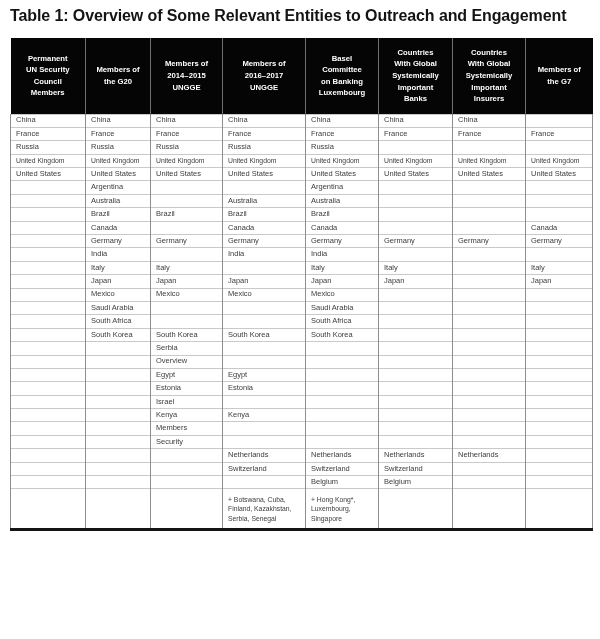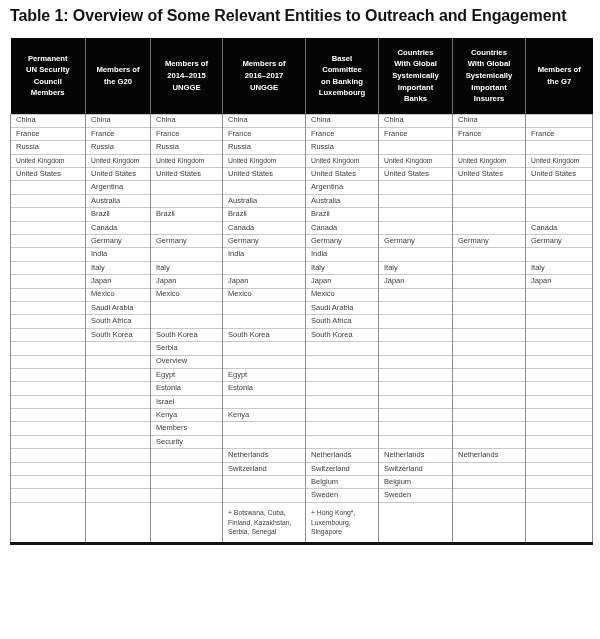--- a/index.html
+++ b/index.html
@@ -364,30 +364,20 @@
       <tr>
         <td></td>
         <td></td>
         <td></td>
         <td></td>
         <td>Belgium</td>
         <td>Belgium</td>
         <td></td>
         <td></td>
       </tr>
-      <tr>
-        <td></td>
-        <td></td>
-        <td></td>
-        <td></td>
-        <td>Sweden</td>
-        <td>Sweden</td>
-        <td></td>
-        <td></td>
-      </tr>
       <tr class="tall">
         <td></td>
         <td></td>
         <td></td>
         <td class="small">+ Botswana, Cuba, Finland, Kazakhstan, Serbia, Senegal</td>
         <td class="small">+ Hong Kong*, Luxembourg, Singapore</td>
         <td></td>
         <td></td>
         <td></td>
       </tr>

